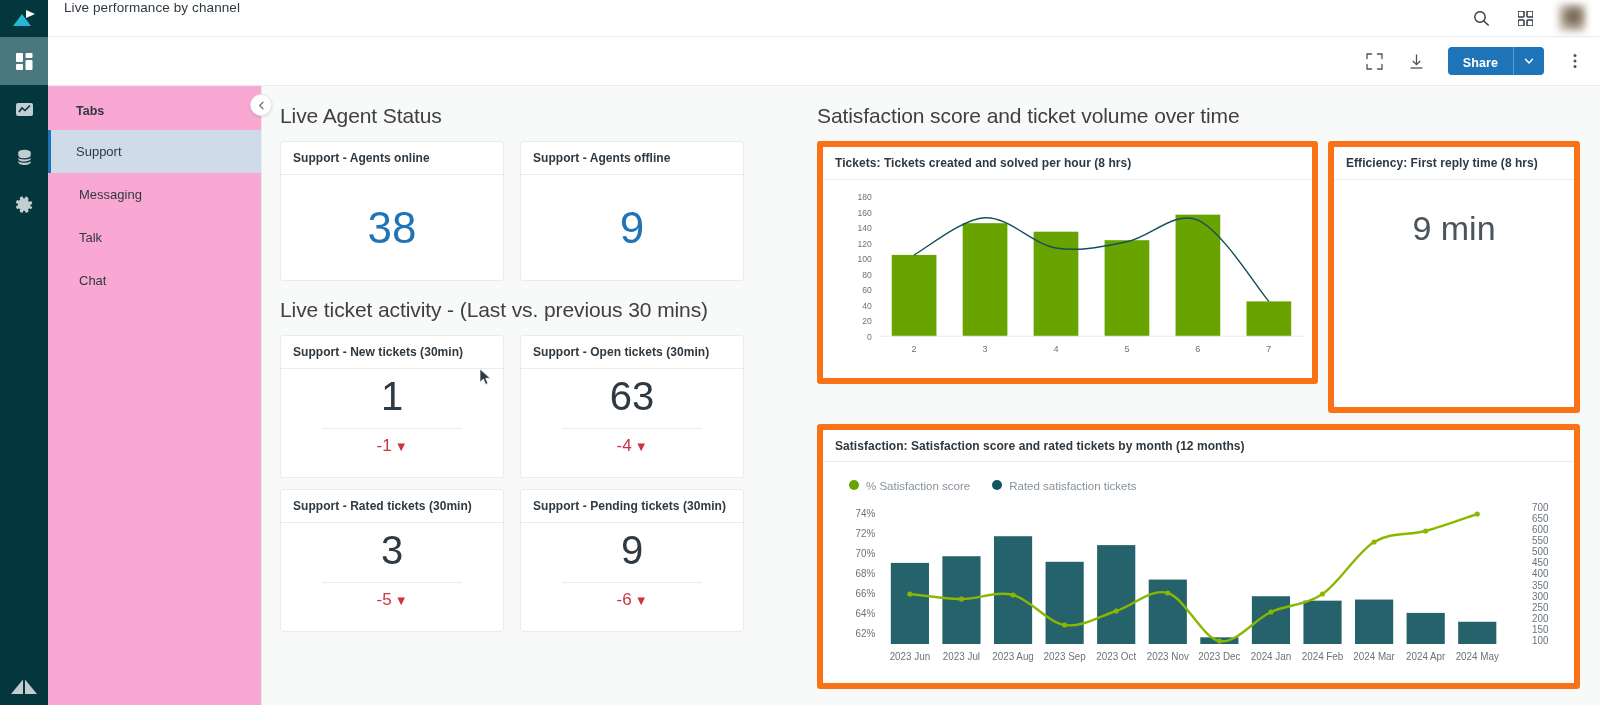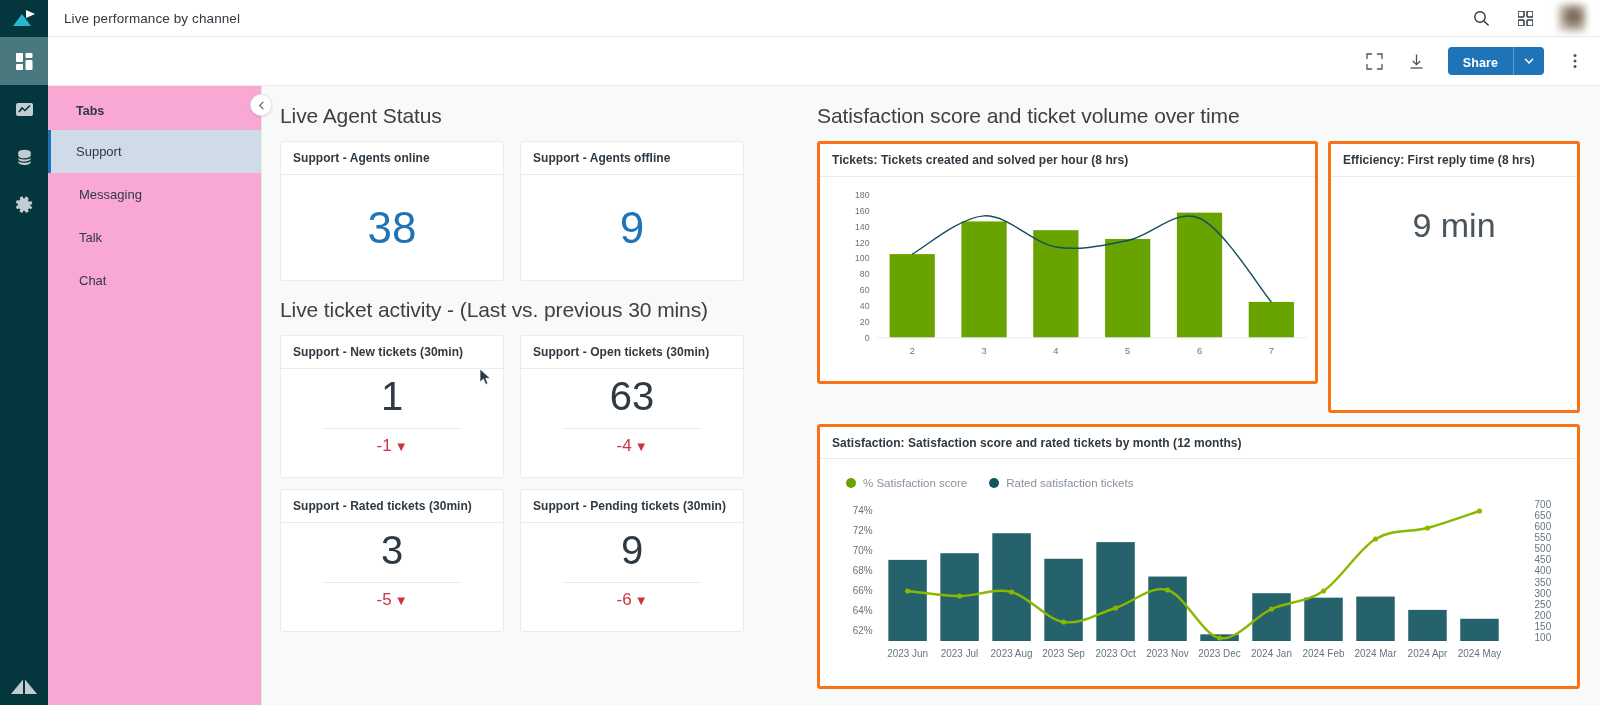--- a/index.html
+++ b/index.html
@@ -24,21 +24,21 @@
   }
   .rail-btn.active { background: #49797f; }
   .rail-bottom { position: absolute; bottom: 10px; left: 0; width: 48px;
                  display:flex; align-items:center; justify-content:center; }
 
   
   .body { flex: 1 1 auto; display: flex; flex-direction: column; min-width: 0; }
 
   .topbar {
     height: 37px; border-bottom: 1px solid #e9ebed; background: #fff;
-    display: flex; align-items: center; padding: 0 14px 0 16px; flex: 0 0 37px;
+    display: flex; padding: 0 14px 0 16px; flex: 0 0 37px;
   }
   .topbar-title { font-size: 13.5px; color: #2f3941; letter-spacing: .1px; }
   .topbar-right { margin-left: auto; display: flex; align-items: center; gap: 22px; }
   .avatar {
     width: 28px; height: 28px; border-radius: 3px;
     background: radial-gradient(circle at 55% 45%, #6b5c4e 0%, #8b7a68 30%, #c9bfb3 62%, #e7e2dc 100%);
     filter: blur(3px);
   }
 
   .toolbar {
@@ -101,39 +101,39 @@
              font-size: 44px; color: #1f73b7; font-weight: 400; }
   .tkt-card { width: 224px; height: 143px; }
   .tkt-val { flex: 1 1 auto; display: flex; align-items: flex-end; justify-content: center;
              font-size: 40px; color: #2f3941; padding-bottom: 2px; }
   .tkt-delta-wrap { height: 56px; display: flex; flex-direction: column; align-items: center; padding-top: 7px; }
   .tkt-rule { width: 140px; height: 1px; background: #e9ebed; }
   .tkt-delta { margin-top: 7px; font-size: 17px; color: #cc3340; display: flex; align-items: center; gap: 3px; }
   .tri-down { font-size: 13px; line-height: 1; }
 
   .panel {
-    background: #fff; border: 3px solid #f97316; border-radius: 3px;
+    background: #fff; border: 6px solid #f97316; border-radius: 3px;
     display: flex; flex-direction: column; min-width: 0;
   }
   .panel-head {
     font-size: 12px; font-weight: 700; color: #2f3941;
     padding: 9px 12px; border-bottom: 1px solid #e9ebed; white-space: nowrap;
     overflow: hidden; letter-spacing: .05px;
   }
   .panel-body { flex: 1 1 auto; position: relative; min-height: 0; }
 
   .row-charts { display: flex; gap: 10px; margin-bottom: 11px; }
   .chart-panel { flex: 1 1 auto; height: 243px; min-width: 0; }
   .eff-panel { width: 252px; flex: 0 0 252px; height: 272px; }
   .eff-val { height: 100%; display: flex; align-items: flex-start; justify-content: center;
              padding-top: 29px; font-size: 34px; color: #49545c; font-weight: 400; }
 
   .sat-panel { height: 265px; }
   .legend { display: flex; gap: 22px; padding: 18px 0 0 26px; }
-  .legend-item { display: flex; align-items: center; gap: 7px; font-size: 11.5px; color: #87929d; }
+  .legend-item { display: flex; align-items: flex-start; gap: 7px; font-size: 11.5px; color: #87929d; }
   .dot { width: 10px; height: 10px; border-radius: 50%; display: block; }
 
   .big-num { font-variant-numeric: lining-nums; }
   svg { display: block; }
   .cursor-arrow { position: absolute; pointer-events: none; }
 </style>
 </head>
 <body>
 
 <div class="app">

